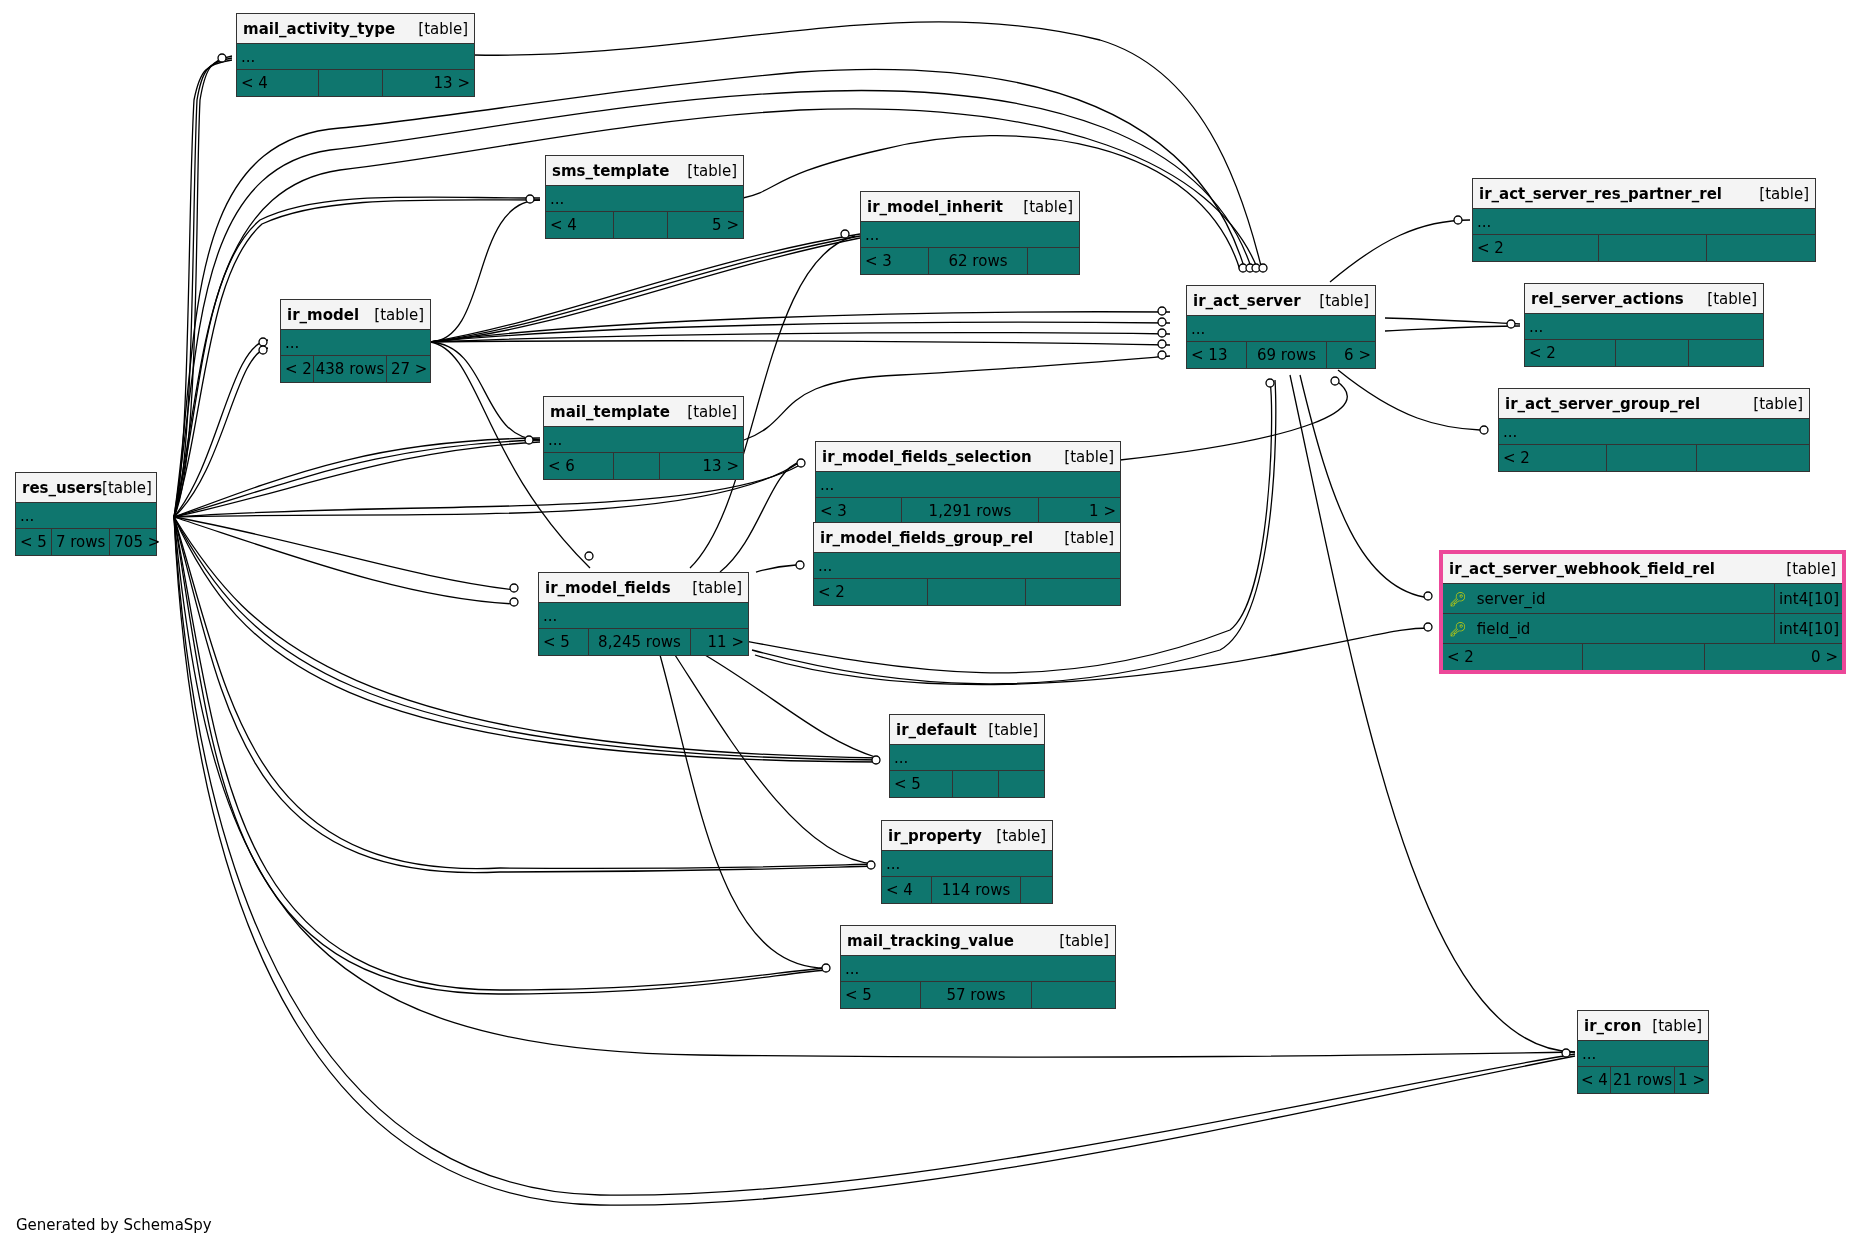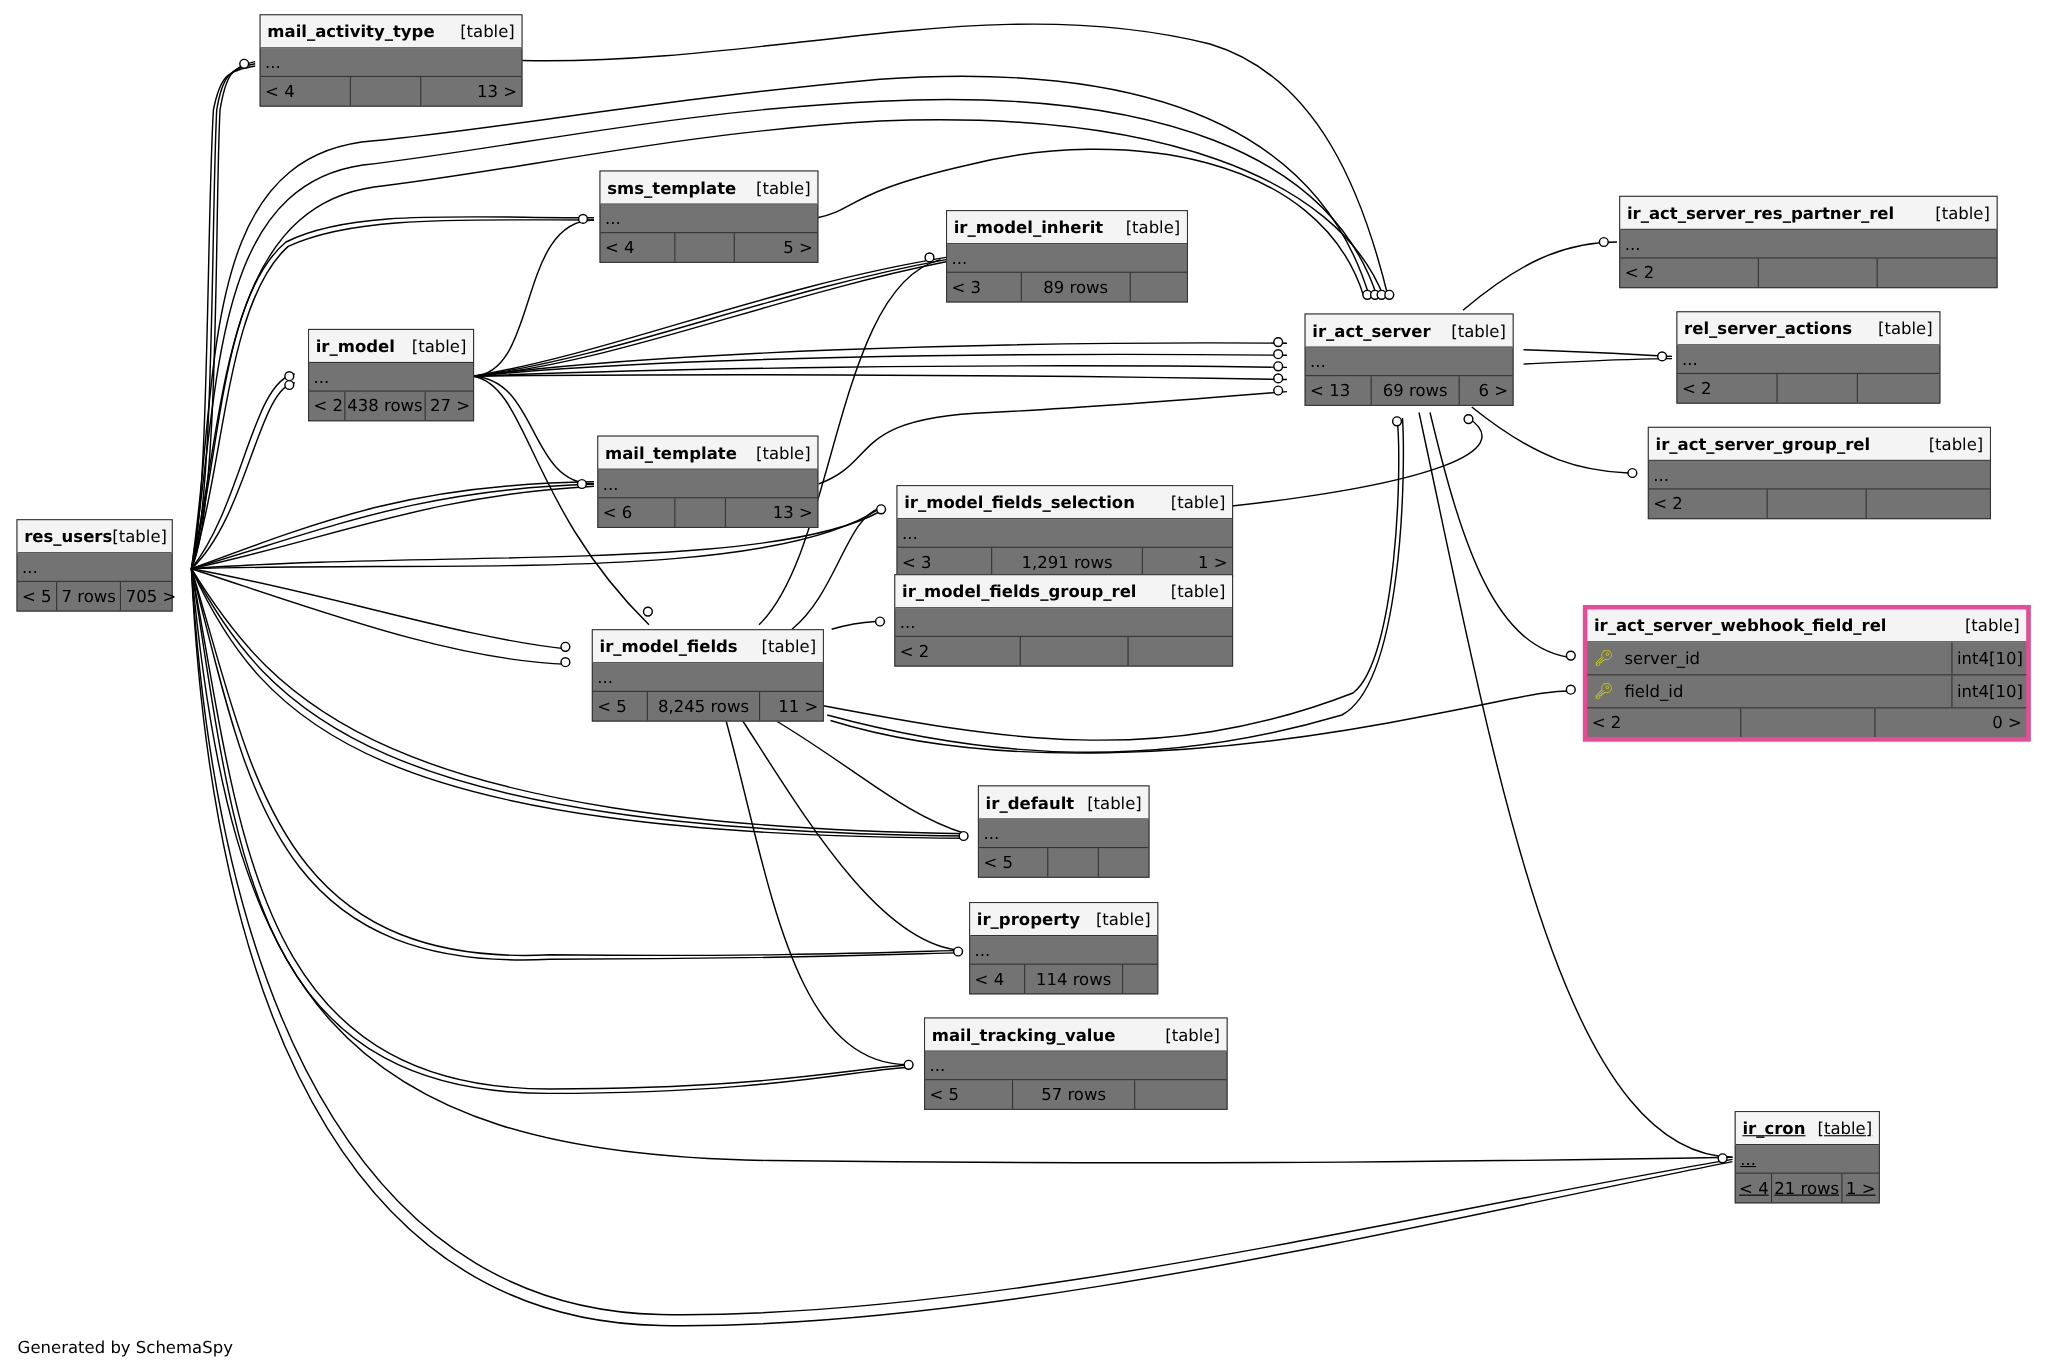--- a/index.html
+++ b/index.html
@@ -1,21 +1,21 @@
 <!DOCTYPE html>
 <html><head>
 <meta charset="utf-8">
 <style>
   html, body { margin:0; padding:0; background:#ffffff; }
   body { width:1861px; height:1244px; position:relative; overflow:hidden;
          font-family:"DejaVu Sans", sans-serif; color:#000; }
   #edges { position:absolute; left:0; top:0; width:1861px; height:1244px; }
   #edges path { fill:none; stroke:#000; stroke-width:1.3; }
   #edges circle { fill:#fff; stroke:#000; stroke-width:1.3; }
-  .tbl { position:absolute; border:1.6px solid #333; background:#737373; box-sizing:border-box; font-size:15px; }
+  .tbl { position:absolute; border:1.6px solid #333; background:#0f766e; box-sizing:border-box; font-size:15px; }
   .tbl.focus { border:4px solid #ec4899; }
   .tbl .hdr { background:#f4f4f4; border-bottom:1.6px solid #333; height:30px; display:flex; align-items:center; justify-content:space-between; padding:0 6px 0 6px; box-sizing:border-box; }
   .tbl .name { font-weight:bold; }
   .tbl .kind { font-weight:normal; }
   .tbl .cols { border-bottom:1.6px solid #333; height:26px; display:flex; align-items:center; padding:0 4px; box-sizing:border-box; }
   .tbl .colrow { display:flex; border-bottom:1.6px solid #333; height:30px; box-sizing:border-box; }
   .tbl .colrow .cname { flex:1; display:flex; align-items:center; padding-left:6px; border-right:1.6px solid #333; }
   .tbl .colrow .ctype { width:64px; display:flex; align-items:center; justify-content:flex-end; padding-right:3px; }
   .tbl .colrow .key { color:#d8d800; margin-right:10px; font-size:14px; }
   .tbl .ftr { display:flex; height:26px; }
@@ -152,21 +152,21 @@
 </div>
 
 <div class="tbl" style="left:860px;top:191px;width:220px;">
   <div class="hdr">
       <span class="name">ir_model_inherit</span>
       <span class="kind">[table]</span>
     </div>
   <div class="cols">...</div>
   <div class="ftr">
       <div style="width:68px">&lt; 3</div>
-      <div class="mid" style="width:99px">89 rows</div>
+      <div class="mid" style="width:99px">62 rows</div>
       <div style="flex:1"></div>
     </div>
 </div>
 
 <div class="tbl" style="left:280px;top:299px;width:151px;">
   <div class="hdr">
       <span class="name">ir_model</span>
       <span class="kind">[table]</span>
     </div>
   <div class="cols">...</div>
@@ -352,21 +352,21 @@
       <span class="kind">[table]</span>
     </div>
   <div class="cols">...</div>
   <div class="ftr">
       <div style="width:80px">&lt; 5</div>
       <div class="mid" style="width:111px">57 rows</div>
       <div style="flex:1"></div>
     </div>
 </div>
 
-<div class="tbl" style="left:1577px;top:1010px;width:132px;text-decoration:underline;">
+<div class="tbl" style="left:1577px;top:1010px;width:132px;">
   <div class="hdr">
       <span class="name">ir_cron</span>
       <span class="kind">[table]</span>
     </div>
   <div class="cols">...</div>
   <div class="ftr">
       <div style="width:33px;padding:0 3px">&lt; 4</div>
       <div class="mid" style="width:64px;padding:0 2px">21 rows</div>
       <div style="flex:1;padding:0 3px">1 &gt;</div>
     </div>

